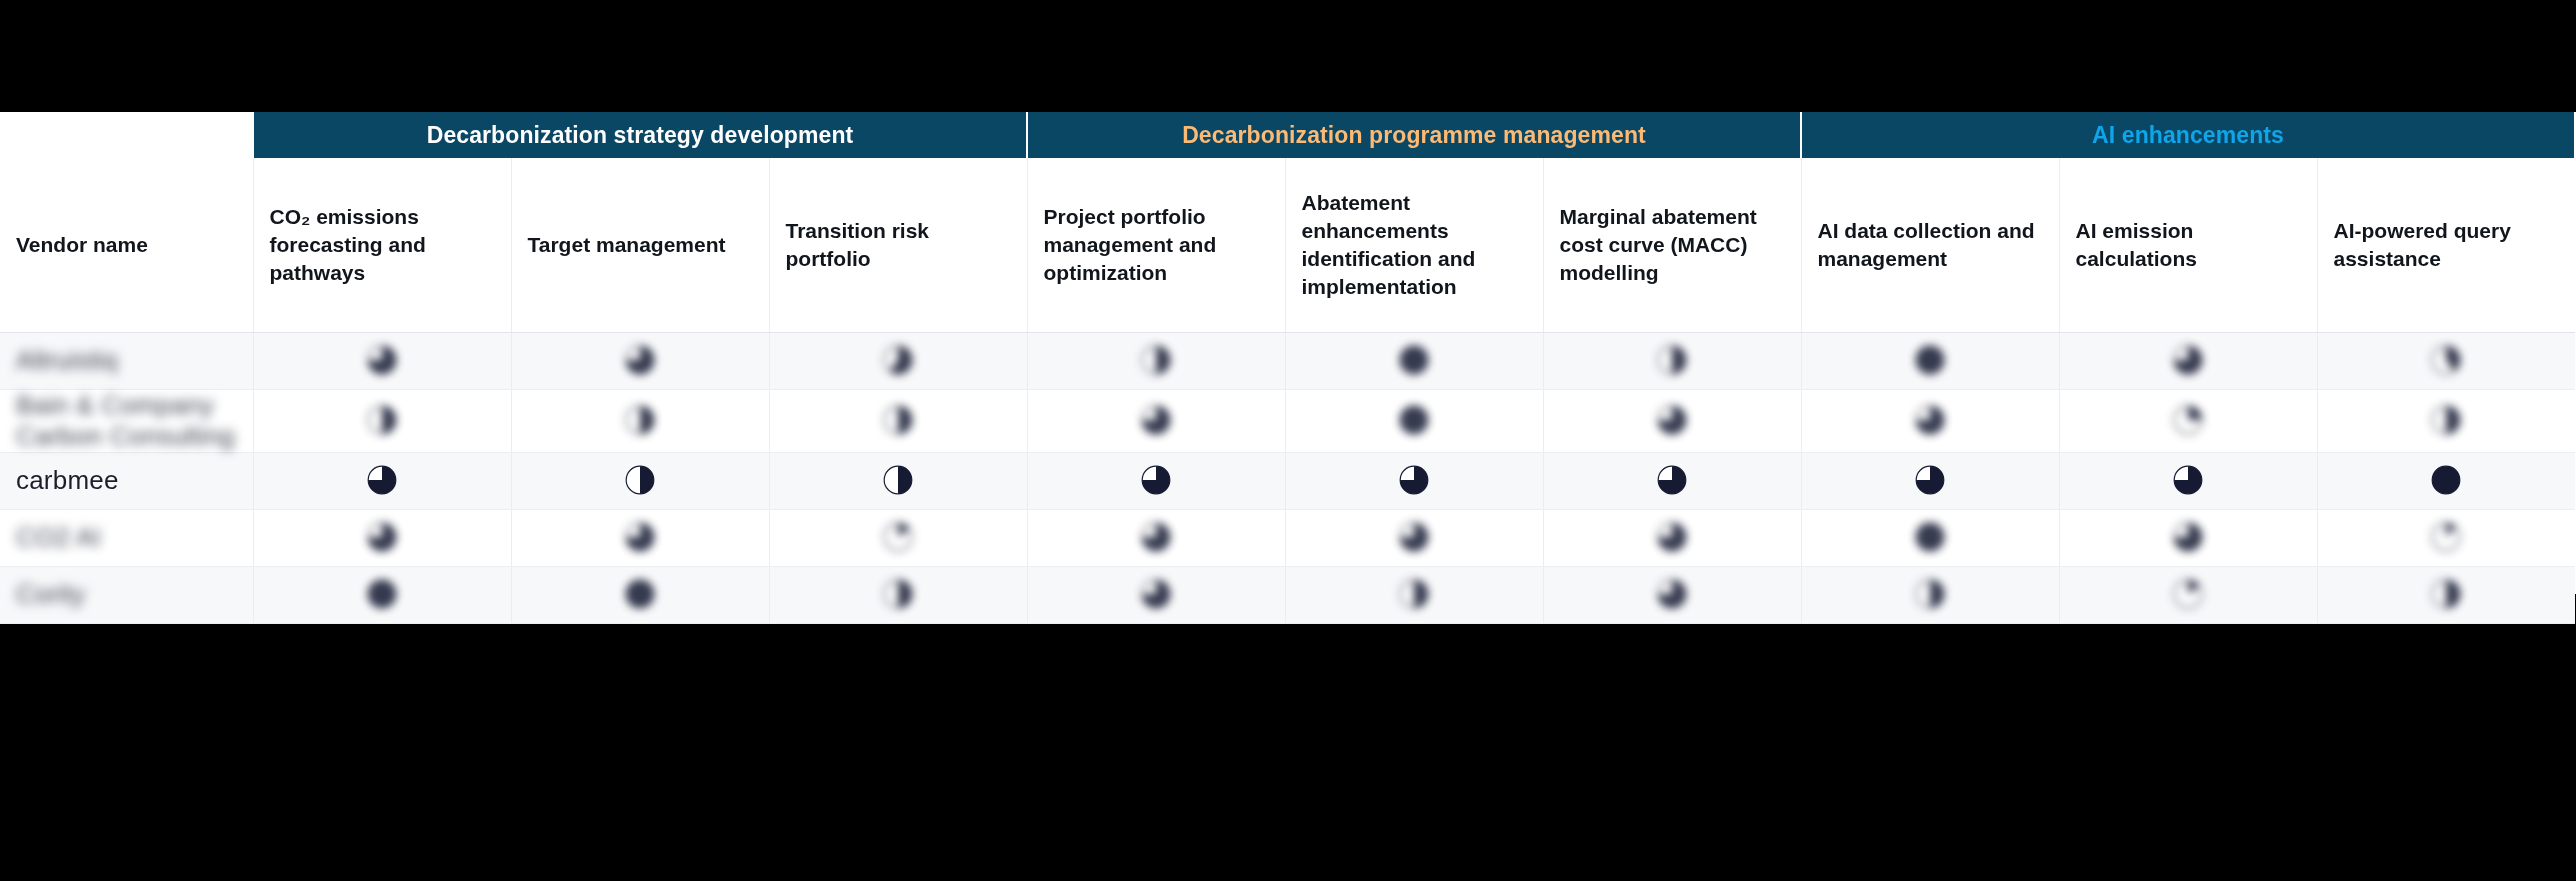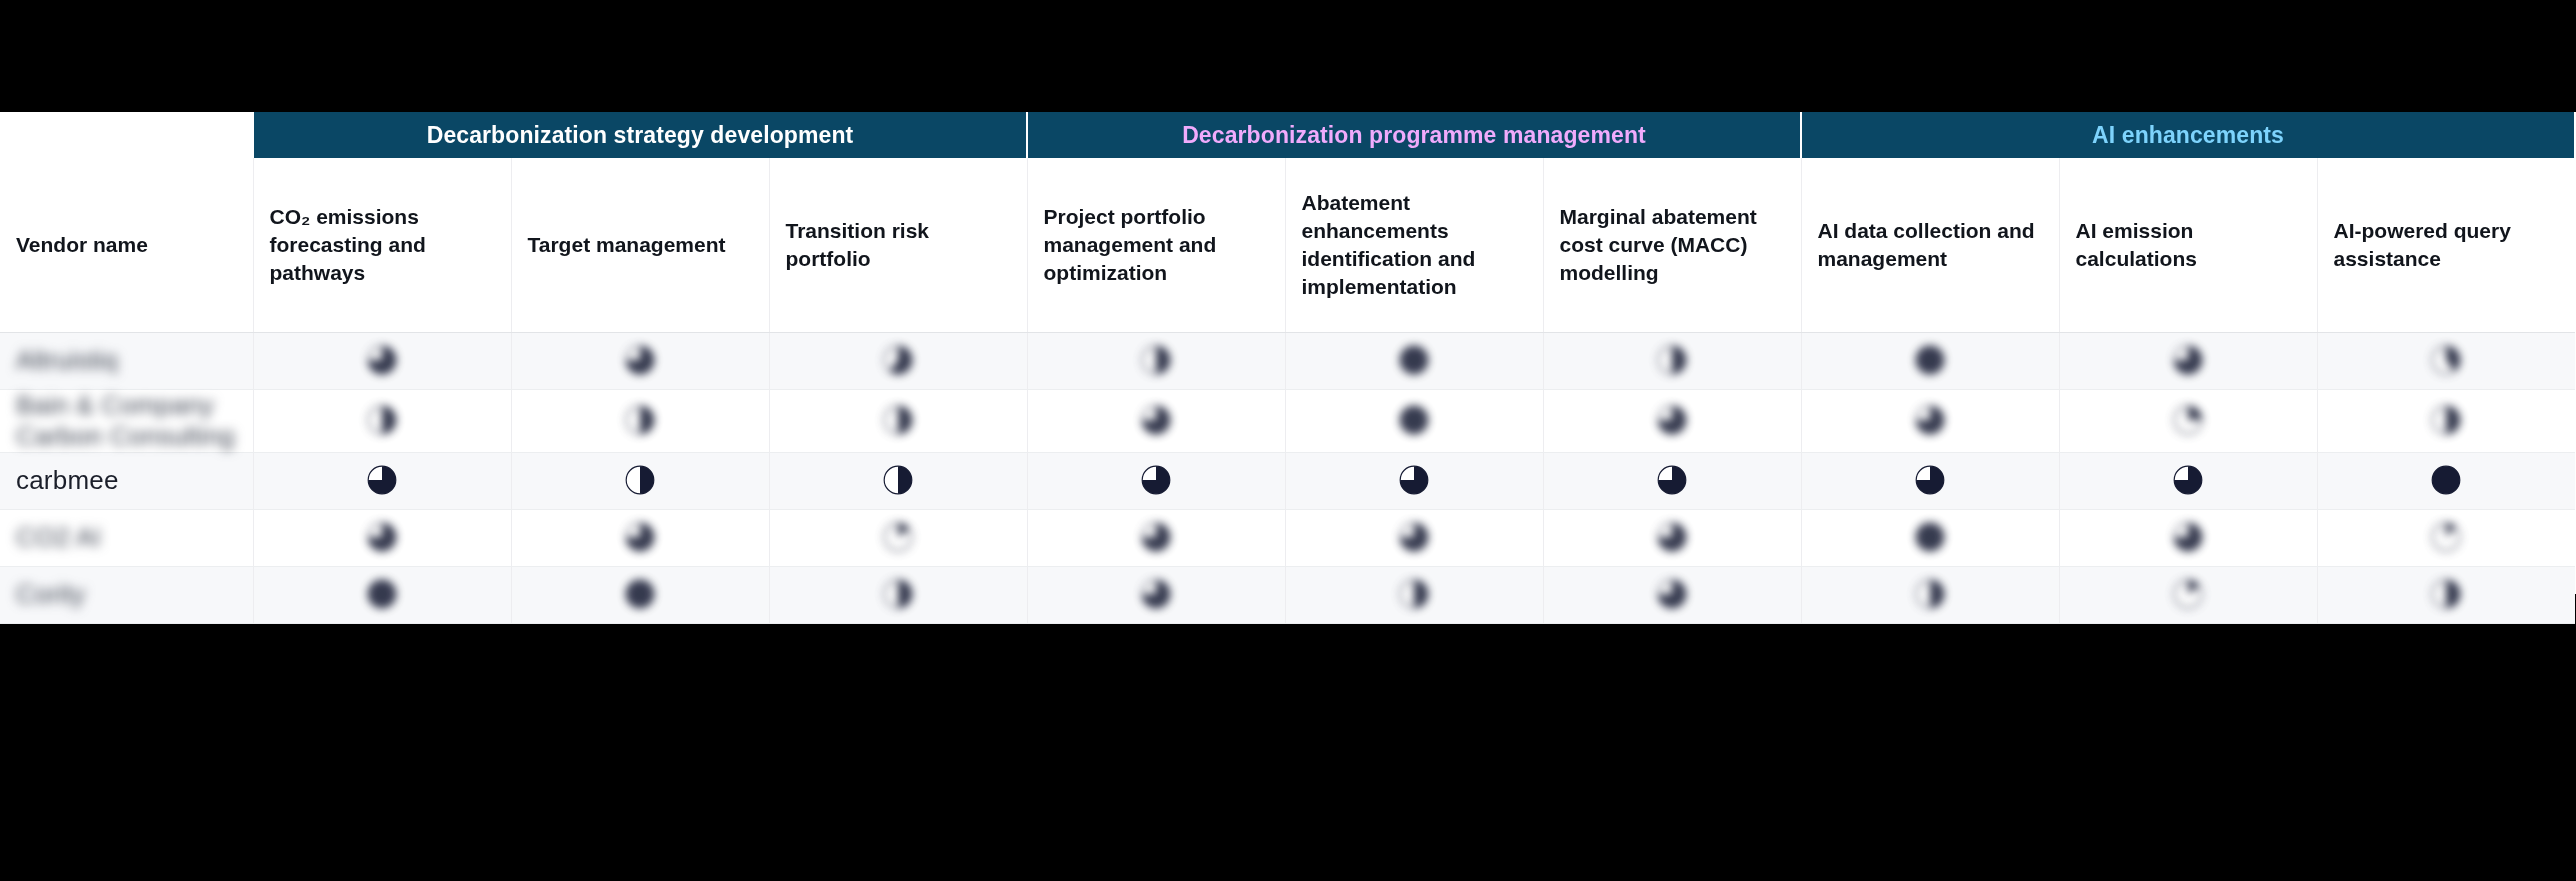--- a/index.html
+++ b/index.html
@@ -159,22 +159,22 @@
           <col style="width: 258px;">
           <col style="width: 258px;">
           <col style="width: 258px;">
           <col style="width: 258px;">
         </colgroup>
 
       <tbody>
         <tr class="band-row" id="band-row">
             <td class="band-spacer" colspan="2"></td>
             <td class="band" colspan="3" style="background: rgb(10, 71, 101); color: rgb(255, 255, 255);"><span>Decarbonization strategy development</span></td>
-            <td class="band" colspan="3" style="background: rgb(10, 71, 101); color: #f0abfc;"><span>Decarbonization programme management</span></td>
-            <td class="band" colspan="3" style="background: rgb(10, 71, 101); color: #7dd3fc;"><span>AI enhancements</span></td>
+            <td class="band" colspan="3" style="background: rgb(10, 71, 101); color: #fdba74;"><span>Decarbonization programme management</span></td>
+            <td class="band" colspan="3" style="background: rgb(10, 71, 101); color: #0ea5e9;"><span>AI enhancements</span></td>
           </tr>
         <tr class="head-row" id="head-row">
             <td class="lead-gap"></td>
             <td class="vendor-head"><span>Vendor name</span></td>
             <td class="feat-head first-feat"><span>CO₂ emissions forecasting and pathways</span></td>
             <td class="feat-head"><span>Target management</span></td>
             <td class="feat-head"><span>Transition risk portfolio</span></td>
             <td class="feat-head"><span>Project portfolio management and optimization</span></td>
             <td class="feat-head"><span>Abatement enhancements identification and implementation</span></td>
             <td class="feat-head"><span>Marginal abatement cost curve (MACC) modelling</span></td>

